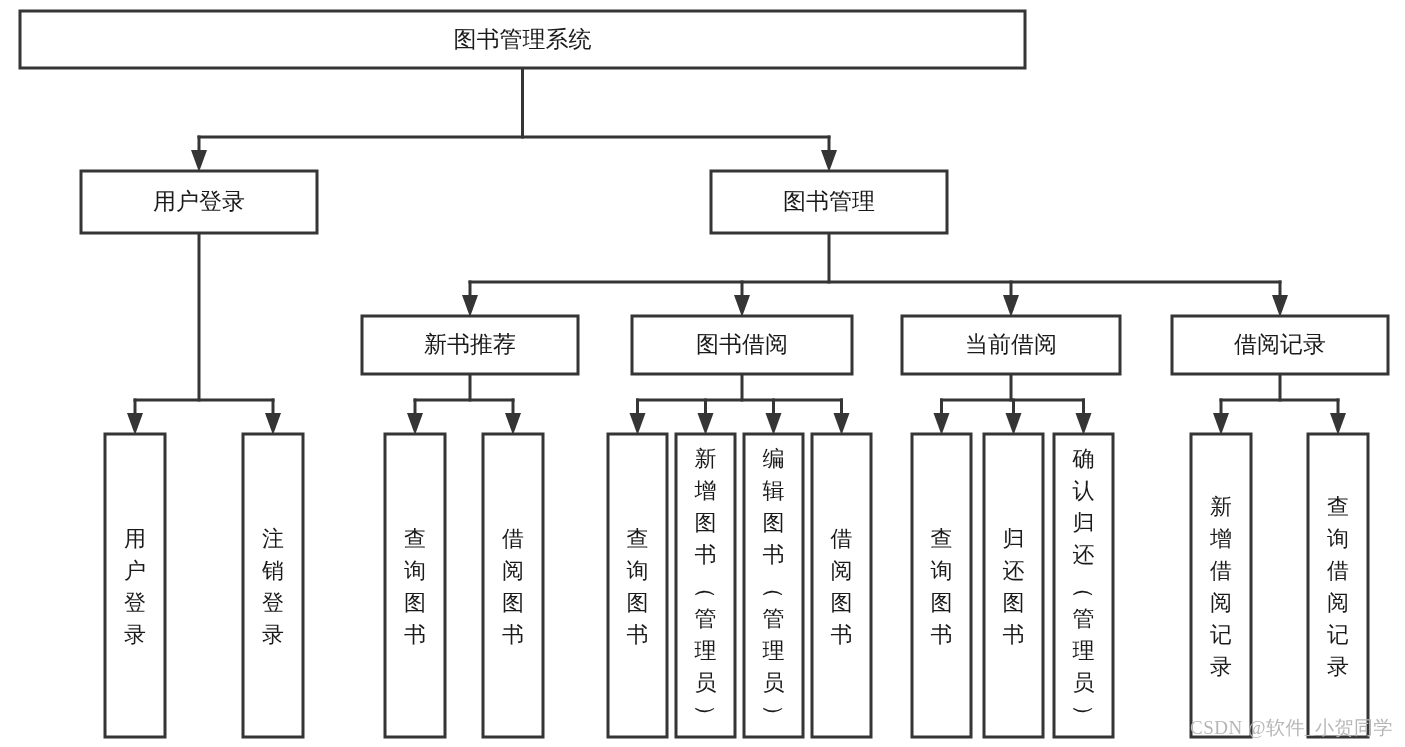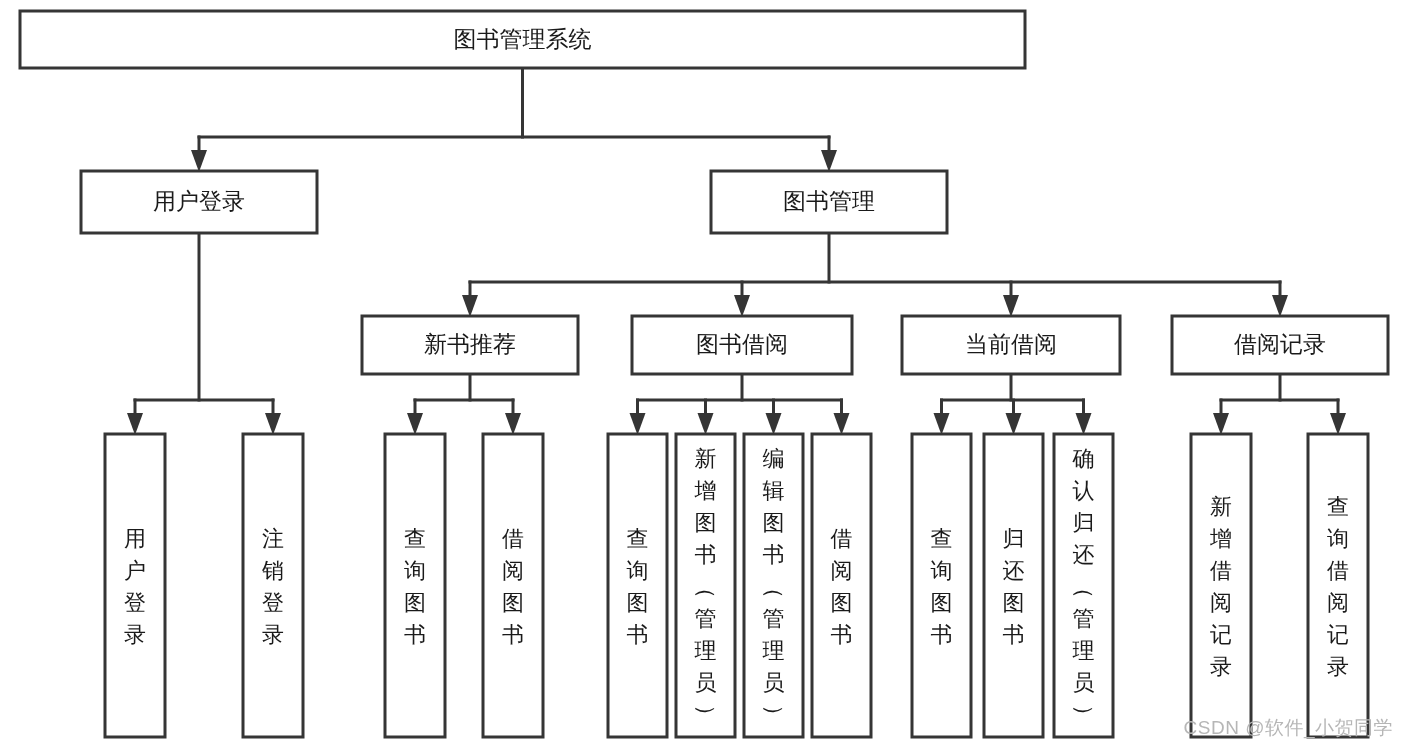--- a/index.html
+++ b/index.html
@@ -52,21 +52,21 @@
   .node-label-v {
     font-family: "Liberation Sans", "DejaVu Sans", sans-serif;
     font-size: 22px;
     fill: #1a1a1a;
     text-anchor: middle;
   }
   .watermark {
     position: absolute;
     right: 12px;
     bottom: 6px;
-    font-family: Liberation Sans, sans-serif;
+    font-family: Liberation Serif, serif;
     font-size: 19px;
     color: #b6b6b6;
     letter-spacing: 0.5px;
     white-space: nowrap;
     pointer-events: none;
   }
 </style>
 </head>
 <body>
 

